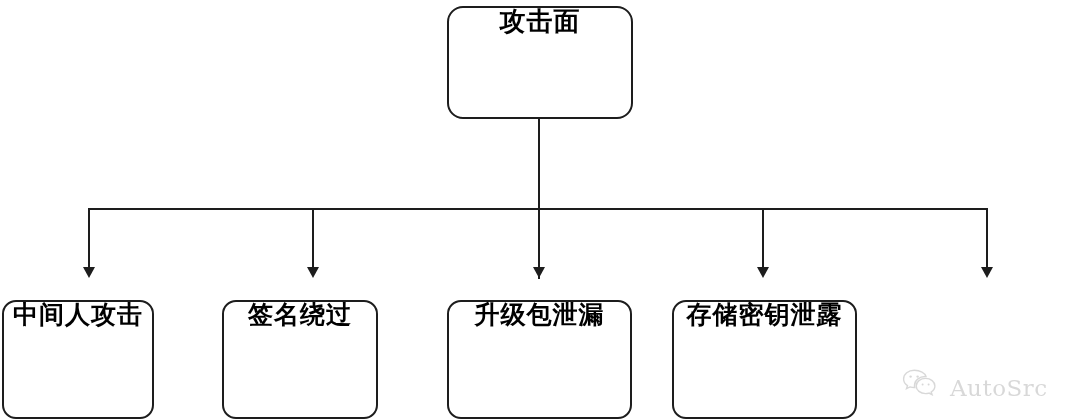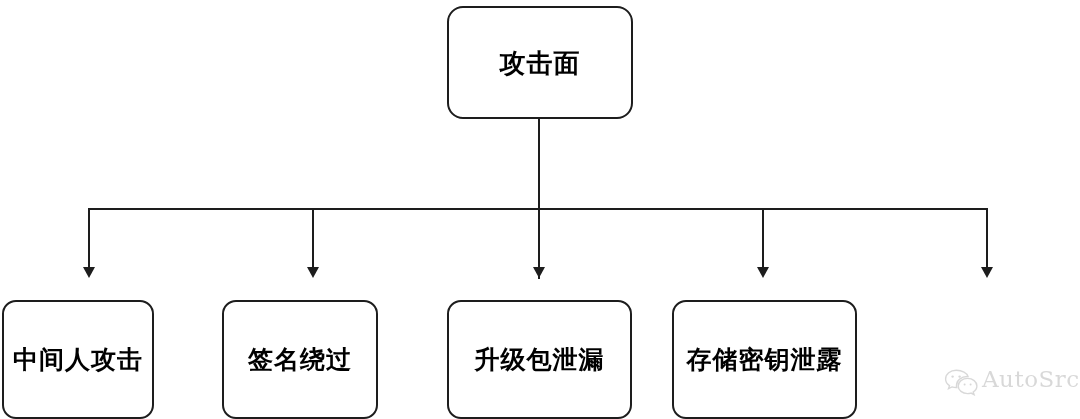--- a/index.html
+++ b/index.html
@@ -18,21 +18,21 @@
     background: #ffffff;
     overflow: hidden;
   }
   .node {
     position: absolute;
     box-sizing: border-box;
     background: #ffffff;
     border: 2px solid #1d1d1d;
     border-radius: 14px;
     display: flex;
-    align-items: center;
+    align-items: flex-start;
     justify-content: center;
   }
   .node-label {
     font-family: "DejaVu Sans", "Liberation Sans", sans-serif;
     font-weight: bold;
     color: #000000;
     letter-spacing: 1px;
     white-space: nowrap;
     line-height: 1;
   }
@@ -83,25 +83,25 @@
   }
   #arrow-head-0 { left: 83px; }
   #arrow-head-1 { left: 307px; }
   #arrow-head-2 { left: 533px; }
   #arrow-head-3 { left: 757px; }
   #arrow-head-4 { left: 981px; }
 
   
   #watermark {
     position: absolute;
-    left: 944px;
+    left: 902px;
     top: 368px;
     display: flex;
-    align-items: flex-start;
-    gap: 4px;
+    align-items: flex-end;
+    gap: 14px;
     opacity: 0.34;
     pointer-events: none;
   }
   #watermark-text {
     font-family: "DejaVu Serif", "Liberation Serif", serif;
     font-size: 23px;
     color: #8f8f8f;
     letter-spacing: 0.5px;
     line-height: 1;
   }

